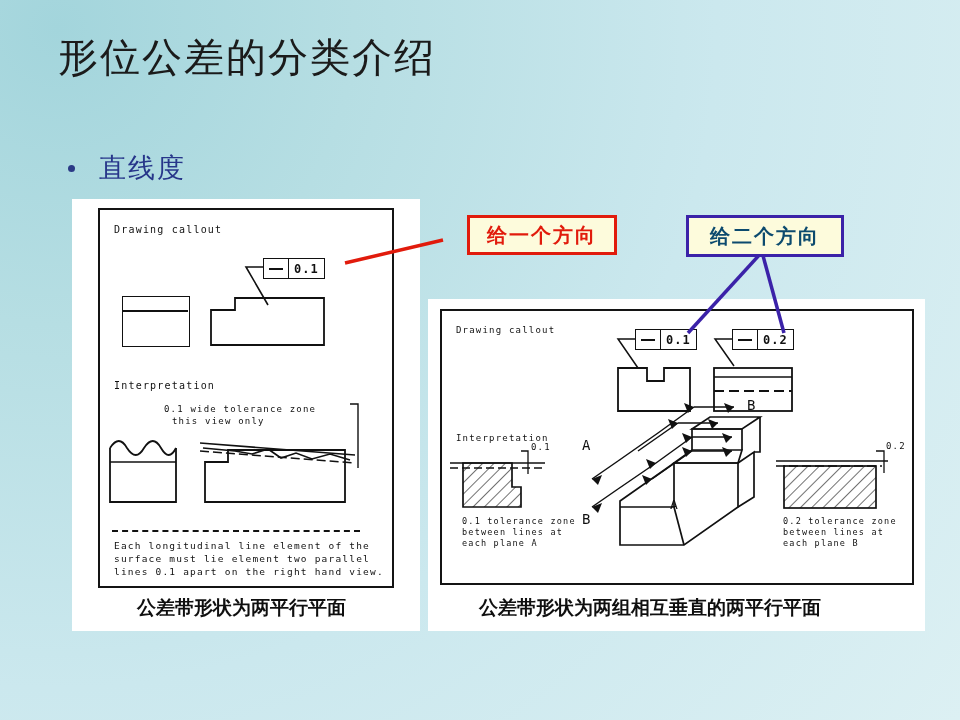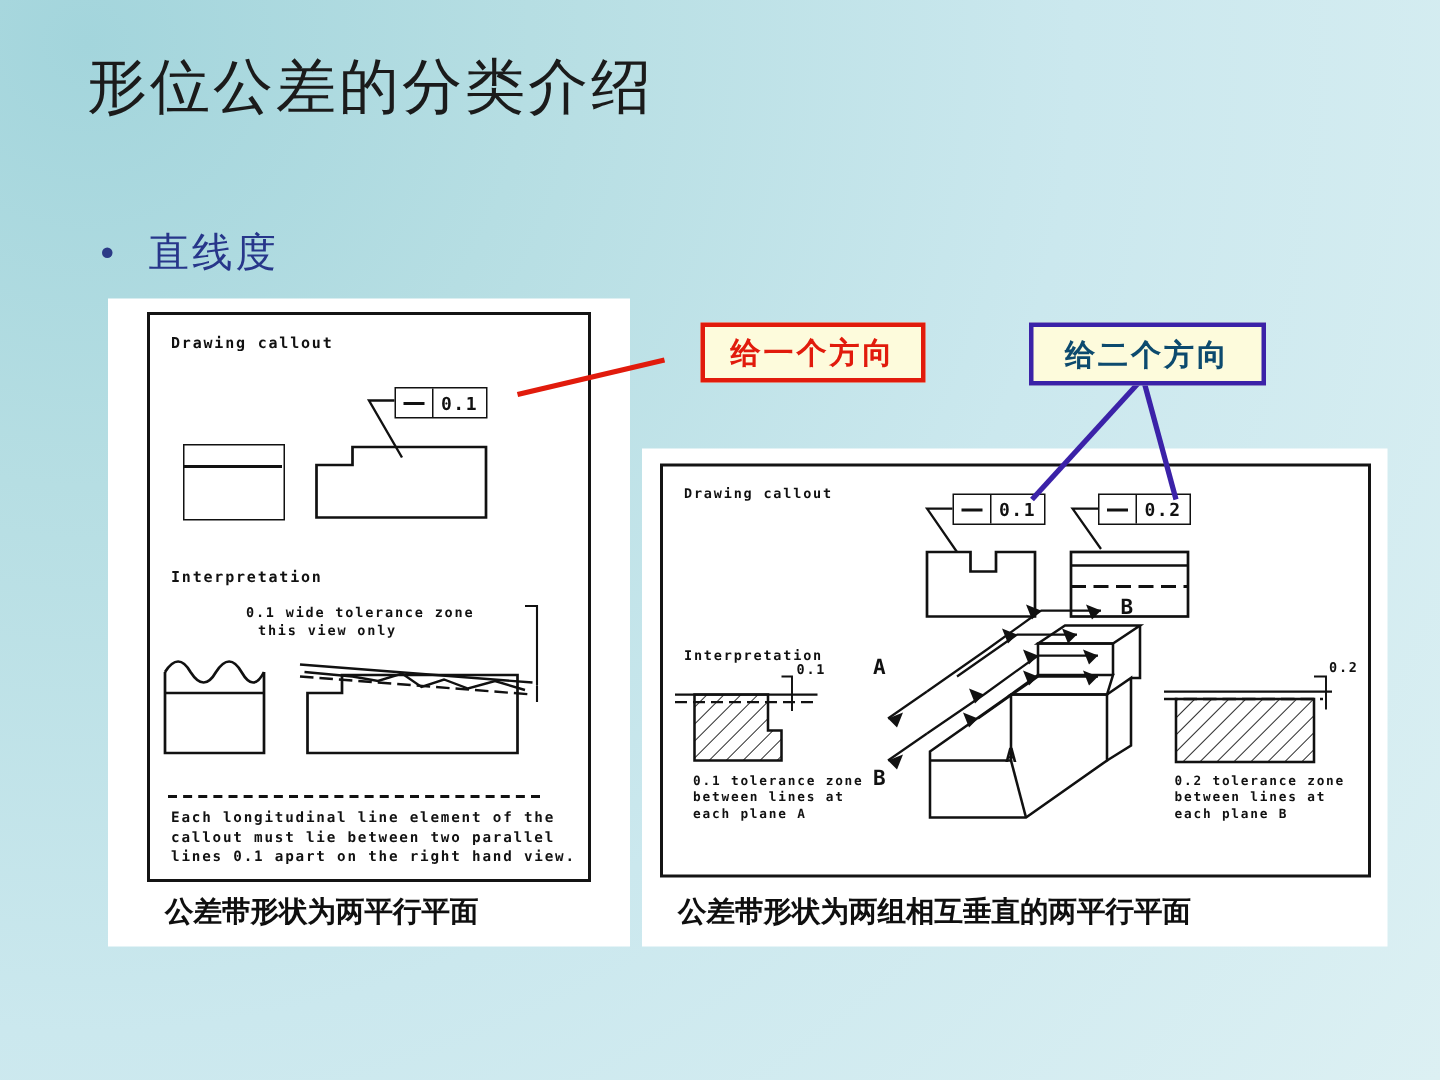--- a/index.html
+++ b/index.html
@@ -44,30 +44,30 @@
   .dwgbox{
     position:absolute;border:2px solid #141414;background:#fff;
     overflow:hidden;
   }
   #dwg-left{left:26px;top:9px;width:292px;height:376px;}
   #dwg-right{left:12px;top:10px;width:470px;height:272px;}
 
   .cap{
     position:absolute;
     font-family:"DejaVu Serif","Liberation Serif",serif;
-    font-weight:bold;font-size:19px;color:#0f0f0f;white-space:nowrap;
+    font-weight:bold;font-size:19px;color:#0f0f0f;white-space:nowrap;margin-left:27px;
   }
   #cap-left{left:110px;top:595px;}
   #cap-right{left:452px;top:595px;}
 
   
   .eng{
     position:absolute;
     font-family:"DejaVu Sans Mono","Liberation Mono",monospace;
-    font-weight:bold;color:#111;letter-spacing:1.2px;
+    font-weight:normal;color:#111;letter-spacing:1.2px;
     white-space:pre;line-height:1.25;
   }
 
   
   .fcf{
     position:absolute;border:1.6px solid #111;background:#fff;
     display:flex;align-items:stretch;height:19px;
   }
   .fcf .sym{
     width:24px;display:flex;align-items:center;justify-content:center;
@@ -160,21 +160,21 @@
         <line x1="100" y1="233" x2="255" y2="245" stroke="#111" stroke-width="1.6"></line>
         <line x1="100" y1="241" x2="255" y2="253" stroke="#111" stroke-width="1.6" stroke-dasharray="9 4"></line>
         <path d="M103,238 L135,241 L152,244 L168,239 L181,248 L196,243 L212,249 L230,244 L250,250" fill="none" stroke="#111" stroke-width="1.6"></path>
         <polyline points="250,194 258,194 258,247" fill="none" stroke="#111" stroke-width="1.4"></polyline>
         <line x1="258" y1="247" x2="258" y2="258" stroke="#111" stroke-width="1.4"></line>
       </svg>
 
       <div class="dash" style="left:12px;top:320px;width:248px;"></div>
 
       <div class="eng" style="left:14px;top:330px;font-size:9.5px;">Each longitudinal line element of the</div>
-      <div class="eng" style="left:14px;top:343px;font-size:9.5px;">callout must lie between two parallel</div>
+      <div class="eng" style="left:14px;top:343px;font-size:9.5px;">surface must lie element two parallel</div>
       <div class="eng" style="left:14px;top:356px;font-size:9.5px;">lines 0.1 apart on the right hand view.</div>
     </div>
   </div>
 
   <div class="panel" id="panel-right">
     <div class="dwgbox" id="dwg-right">
 
       <div class="eng" style="left:14px;top:14px;font-size:9px;">Drawing callout</div>
 
       <div class="fcf" style="left:193px;top:18px;">

